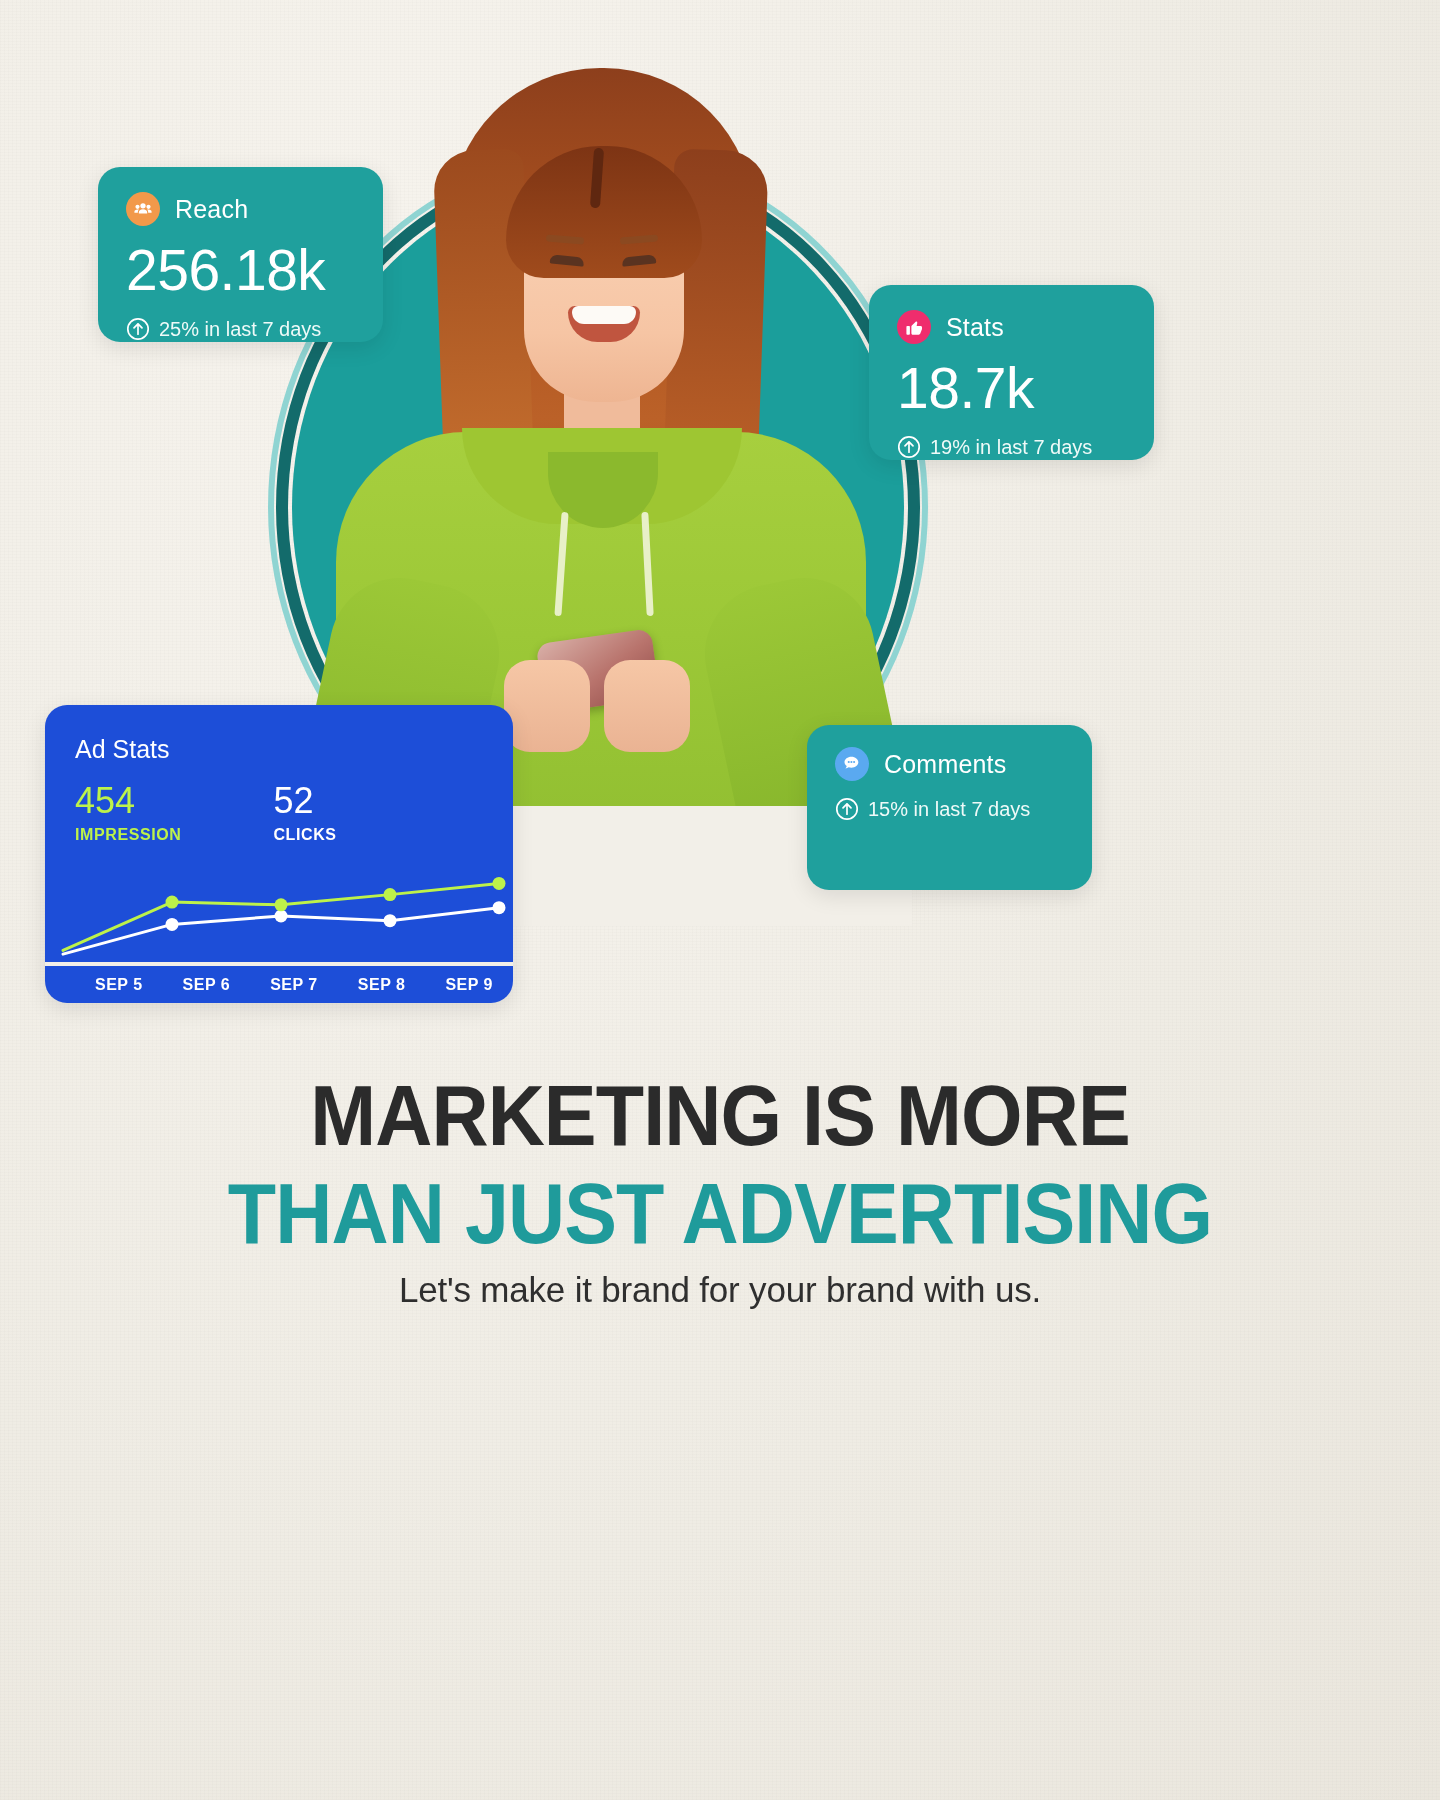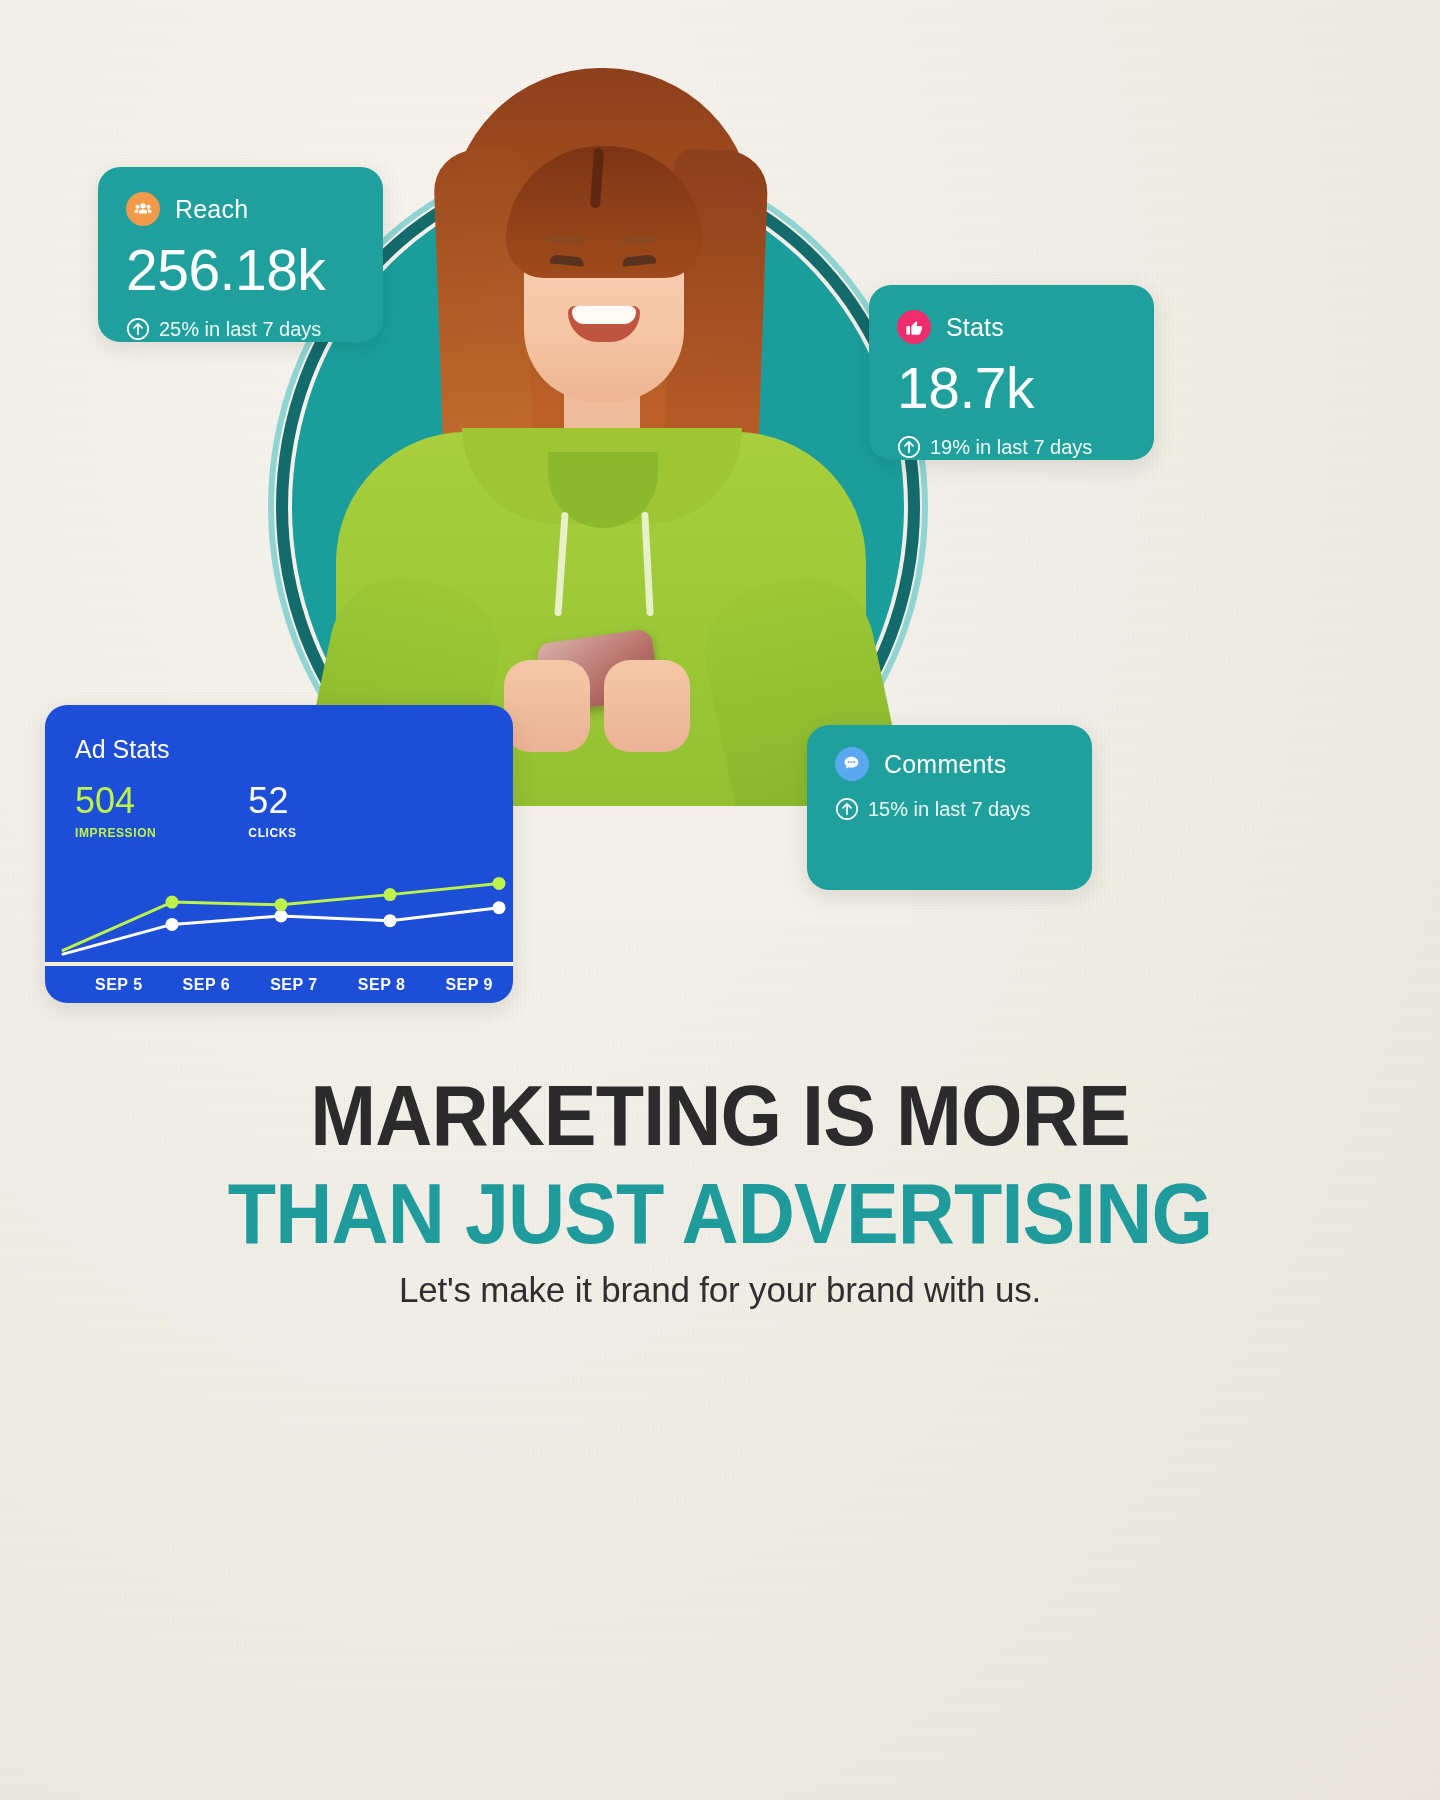--- a/index.html
+++ b/index.html
@@ -176,21 +176,21 @@
 
   
   #card-adstats{
     position:absolute; left:45px; top:705px; width:468px; height:298px;
     background:#1d4ed8; border-radius:22px; color:#fff; overflow:hidden;
     box-shadow:0 6px 22px rgba(0,0,0,0.10);
   }
   .ads-title{ position:absolute; left:30px; top:30px; font-size:25px; color:#ffffff; }
   .ads-metrics{ position:absolute; left:30px; top:78px; display:flex; gap:92px; }
   .metric-num{ font-size:36px; line-height:1; font-weight:400; }
-  .metric-cap{ font-size:12px; font-weight:700; letter-spacing:.6px; margin-top:7px; }
+  .metric-cap{ font-size:16px; font-weight:700; letter-spacing:.6px; margin-top:7px; }
   .m-impression .metric-num, .m-impression .metric-cap{ color:#bdf24a; }
   .m-clicks .metric-num, .m-clicks .metric-cap{ color:#ffffff; }
   .chart-wrap{ position:absolute; left:0; top:150px; width:468px; height:105px; }
   .chart-wrap svg{ display:block; width:468px; height:105px; }
   .chart-rule{ position:absolute; left:0; top:257px; width:468px; height:4px; background:#f2efe8; }
   .axis{
     position:absolute; left:0; top:261px; width:468px; height:37px;
     display:flex; align-items:center;
   }
   .axis span{
@@ -317,21 +317,21 @@
       <path d="M12 17.2V7.4M12 6.8l-4 4.1M12 6.8l4 4.1" fill="none" stroke="#ffffff" stroke-width="1.7" stroke-linecap="round" stroke-linejoin="round"></path>
     </svg>
     <span>15% in last 7 days</span>
   </div>
 </div>
 
 <div id="card-adstats">
   <div class="ads-title">Ad Stats</div>
   <div class="ads-metrics">
     <div class="m-impression">
-      <div class="metric-num">504</div>
+      <div class="metric-num">454</div>
       <div class="metric-cap">IMPRESSION</div>
     </div>
     <div class="m-clicks">
       <div class="metric-num">52</div>
       <div class="metric-cap">CLICKS</div>
     </div>
   </div>
 
   <div class="chart-wrap">
     <svg viewBox="0 0 468 105" preserveAspectRatio="none" id="chart-svg">

